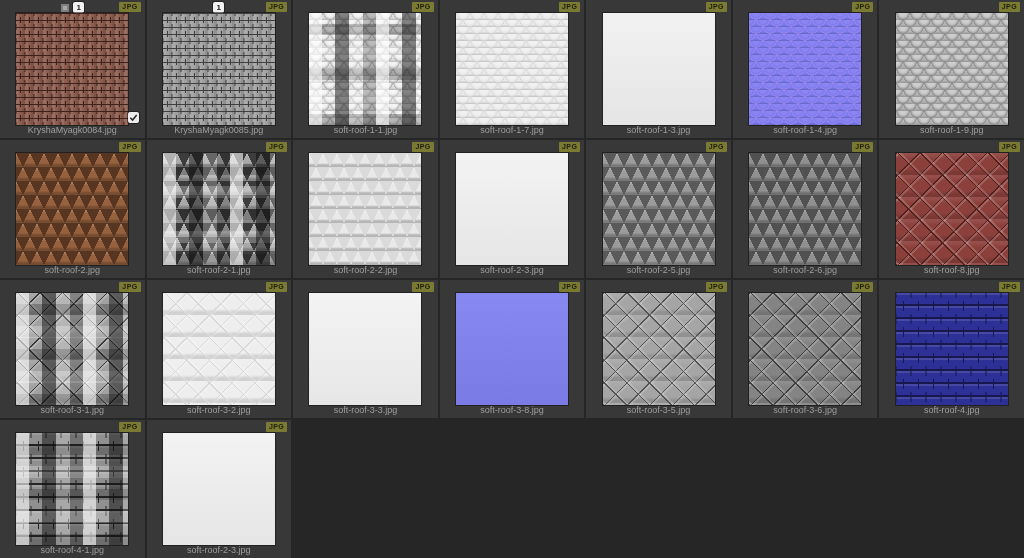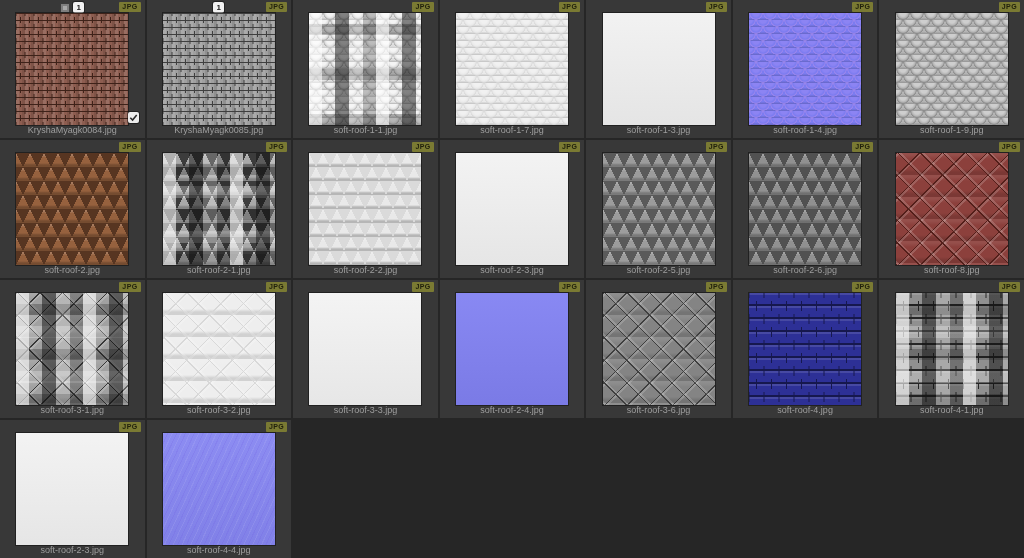--- a/index.html
+++ b/index.html
@@ -325,23 +325,33 @@
   </div>
 
   <div class="cell">
     <div class="top-icons">
       
       
     </div>
     <span class="fmt-badge">JPG</span>
     <div class="thumb tex-flat" style="--c2: #8181f2;"></div>
 
-    <div class="filename">soft-roof-2-4.jpg</div>
-  </div>
-
+    <div class="filename">soft-roof-3-8.jpg</div>
+  </div>
+
+  <div class="cell">
+    <div class="top-icons">
+      
+      
+    </div>
+    <span class="fmt-badge">JPG</span>
+    <div class="thumb tex-diamonds" style="--c1: #cccccc; --c2: #a5a5a5; --c3: #525252;"></div>
+
+    <div class="filename">soft-roof-3-5.jpg</div>
+  </div>
 
   <div class="cell">
     <div class="top-icons">
       
       
     </div>
     <span class="fmt-badge">JPG</span>
     <div class="thumb tex-diamonds" style="--c1: #ababab; --c2: #848484; --c3: #3f3f3f;"></div>
 
     <div class="filename">soft-roof-3-6.jpg</div>
@@ -374,23 +384,13 @@
     <div class="top-icons">
       
       
     </div>
     <span class="fmt-badge">JPG</span>
     <div class="thumb tex-flat" style="--c2: #f2f2f2;"></div>
 
     <div class="filename">soft-roof-2-3.jpg</div>
   </div>
 
-  <div class="cell">
-    <div class="top-icons">
-      
-      
-    </div>
-    <span class="fmt-badge">JPG</span>
-    <div class="thumb tex-flat grain" style="--c2: #8686f1;"></div>
-
-    <div class="filename">soft-roof-4-4.jpg</div>
-  </div>
 </div>
 
 </body></html>

